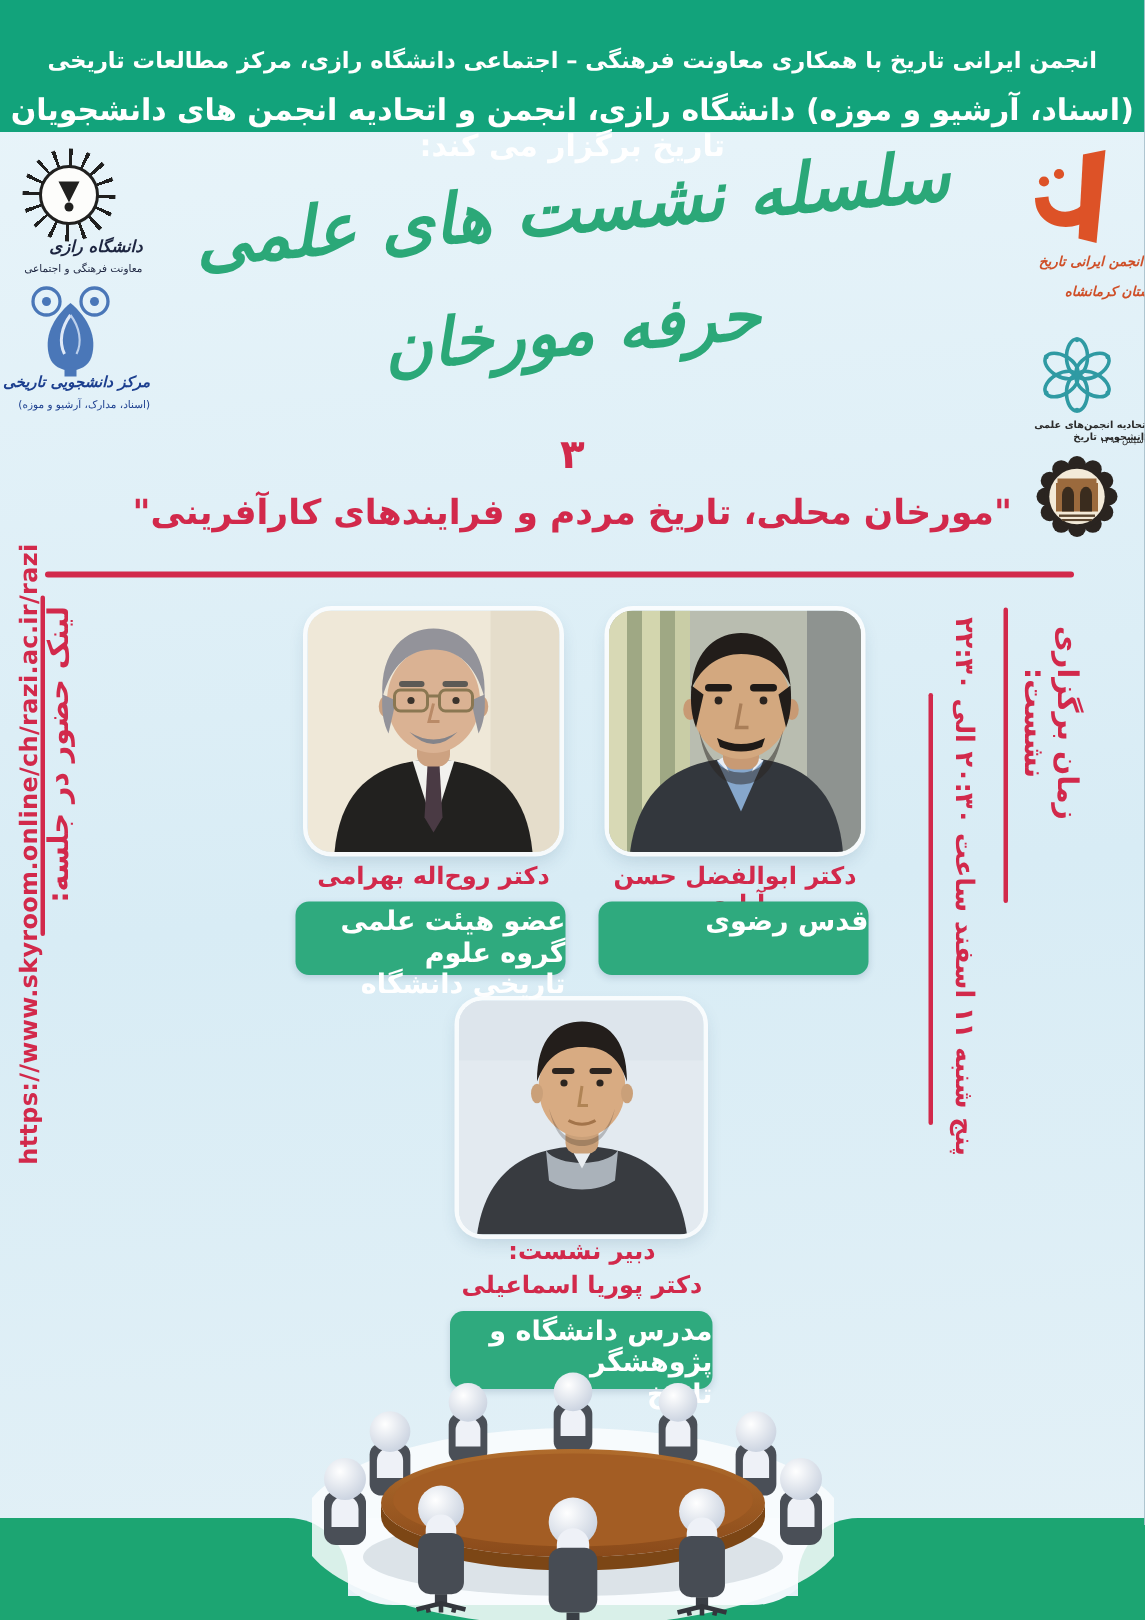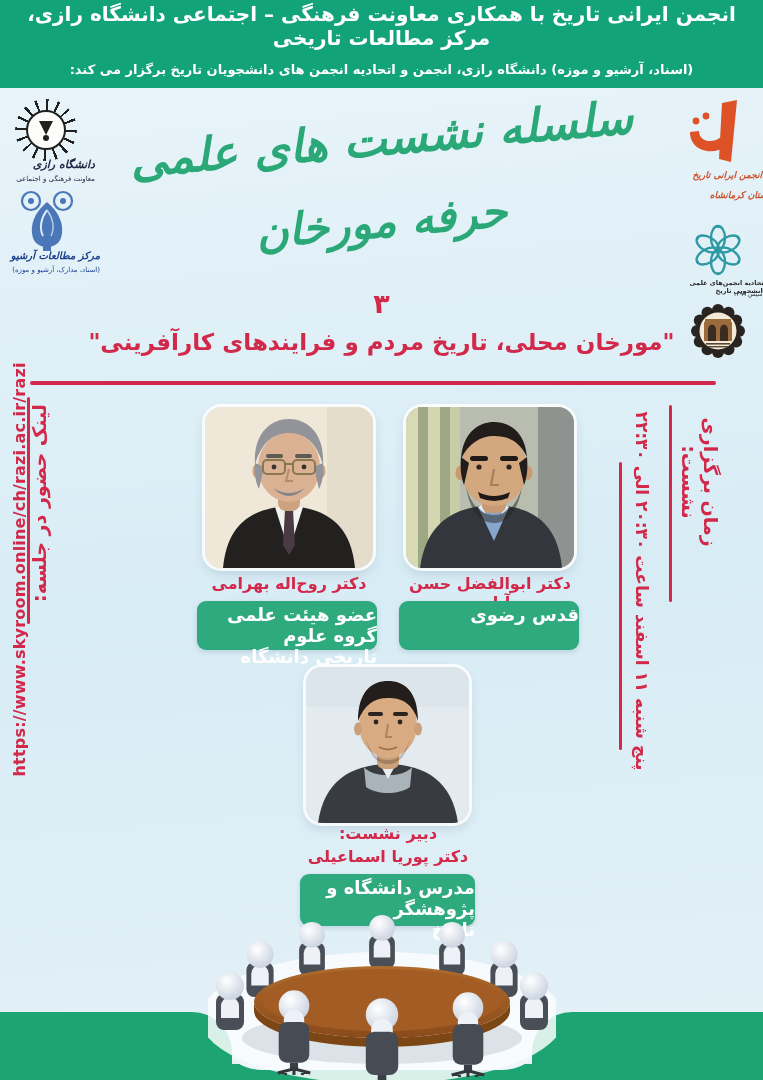--- a/index.html
+++ b/index.html
@@ -5,22 +5,22 @@
   html,body{margin:0;padding:0;background:#9db6c2;}
   .poster{
     position:relative;width:763px;height:1080px;overflow:hidden;margin:0 auto;
     background:linear-gradient(175deg,#eaf5fa 0%,#d8ecf5 55%,#e4f1f7 100%);
     font-family:"DejaVu Sans",sans-serif;
   }
   .fa{direction:rtl;}
   .abs{position:absolute;}
   
   .banner{position:absolute;top:0;left:0;width:763px;height:88px;background:#12a37b;color:#fff;text-align:center;font-weight:bold;}
-  .banner .l1{padding-top:2px;font-size:20px;}
-  .banner .l2{padding-top:12px;font-size:13px;}
+  .banner .l1{padding-top:31px;font-size:15px;}
+  .banner .l2{padding-top:12px;font-size:20px;}
   
   .callig{position:absolute;left:0;right:0;text-align:center;color:#2ba878;font-weight:bold;font-style:italic;transform:rotate(-5deg);}
   .callig1{top:112px;font-size:46px;}
   .callig2{top:196px;font-size:44px;}
   .session-num{position:absolute;top:288px;left:0;right:0;text-align:center;color:#d2294b;font-size:27px;font-weight:bold;}
   .session-title{position:absolute;top:329px;left:0;right:0;text-align:center;color:#d2294b;font-size:23px;font-weight:bold;}
   .main-rule{position:absolute;top:381px;left:30px;width:686px;height:4px;background:#d2294b;border-radius:2px;}
   .vrule{position:absolute;width:3px;background:#d2294b;border-radius:1.5px;}
   
   .v-left-label{position:absolute;width:240px;left:-81px;top:492px;transform:rotate(-90deg);color:#d2294b;font-weight:bold;font-size:19px;text-align:center;}
@@ -68,21 +68,21 @@
   <svg class="abs" style="left:17px;top:190px;" width="60" height="62" viewBox="0 0 60 62">
     <circle cx="14" cy="11" r="9" fill="none" stroke="#4a77b8" stroke-width="2.2"></circle>
     <circle cx="46" cy="11" r="9" fill="none" stroke="#4a77b8" stroke-width="2.2"></circle>
     <circle cx="14" cy="11" r="3" fill="#4a77b8"></circle>
     <circle cx="46" cy="11" r="3" fill="#4a77b8"></circle>
     <path d="M30,12 C18,22 12,35 16,48 C20,60 40,60 44,48 C48,35 42,22 30,12 Z" fill="#4a77b8"></path>
     <path d="M30,20 C24,28 22,38 26,46" stroke="#dfe9f7" stroke-width="2" fill="none"></path>
     <path d="M30,20 C36,28 38,38 34,46" stroke="#bcd0ec" stroke-width="1.4" fill="none"></path>
     <rect x="26" y="55" width="8" height="6" fill="#4a77b8"></rect>
   </svg>
-  <div class="logo-cap fa" style="left:0;top:250px;width:100px;font-size:10px;font-weight:bold;font-style:italic;color:#1c3f8f;">مرکز مطالعات آرشیو</div>
+  <div class="logo-cap fa" style="left:0;top:250px;width:100px;font-size:10px;font-weight:bold;font-style:italic;color:#1c3f8f;">مرکز دانشجویی تاریخی</div>
   <div class="logo-cap fa" style="left:0;top:266px;width:100px;font-size:7px;color:#1c3f8f;">(اسناد، مدارک، آرشیو و موزه)</div>
 
   <svg class="abs" style="left:686px;top:98px;" width="54" height="68" viewBox="0 0 54 68">
     <path d="M4,34 C4,54 28,58 40,48 L35,39 C27,46 13,44 13,33 Z" fill="#dd5227"></path>
     <path d="M36,5 L51,2 L45,64 L33,61 Z" fill="#dd5227"></path>
     <circle cx="10" cy="23" r="3.4" fill="#dd5227"></circle>
     <circle cx="20" cy="18" r="3.4" fill="#dd5227"></circle>
   </svg>
   <div class="logo-cap fa" style="left:662px;top:170px;width:100px;font-size:9px;font-weight:bold;font-style:italic;color:#cf4f28;">انجمن ایرانی تاریخ</div>
   <div class="logo-cap fa" style="left:692px;top:190px;width:100px;font-size:9px;font-weight:bold;font-style:italic;color:#cf4f28;">مرکز استان کرمانشاه</div>

